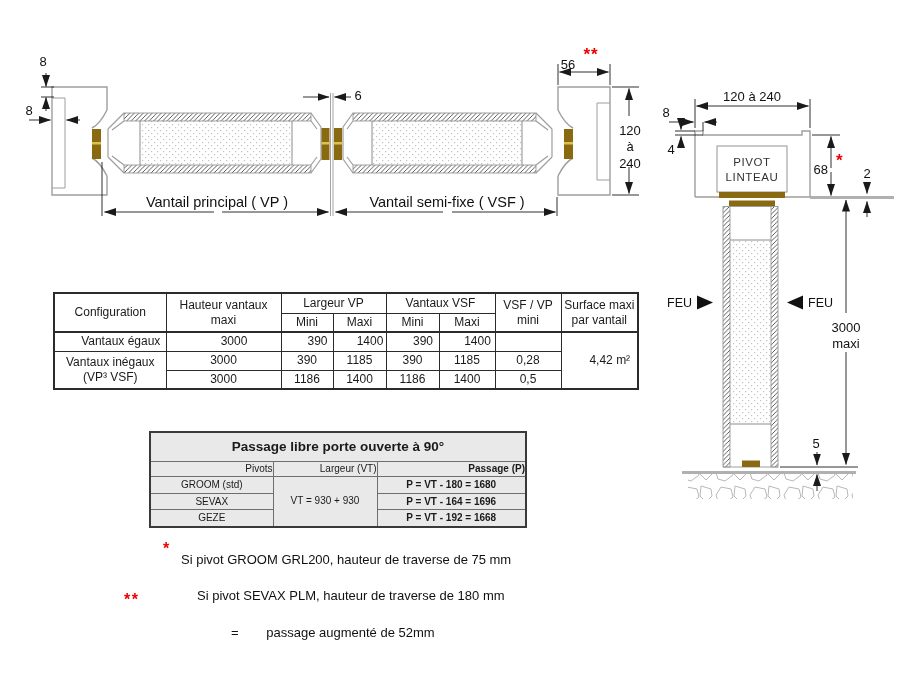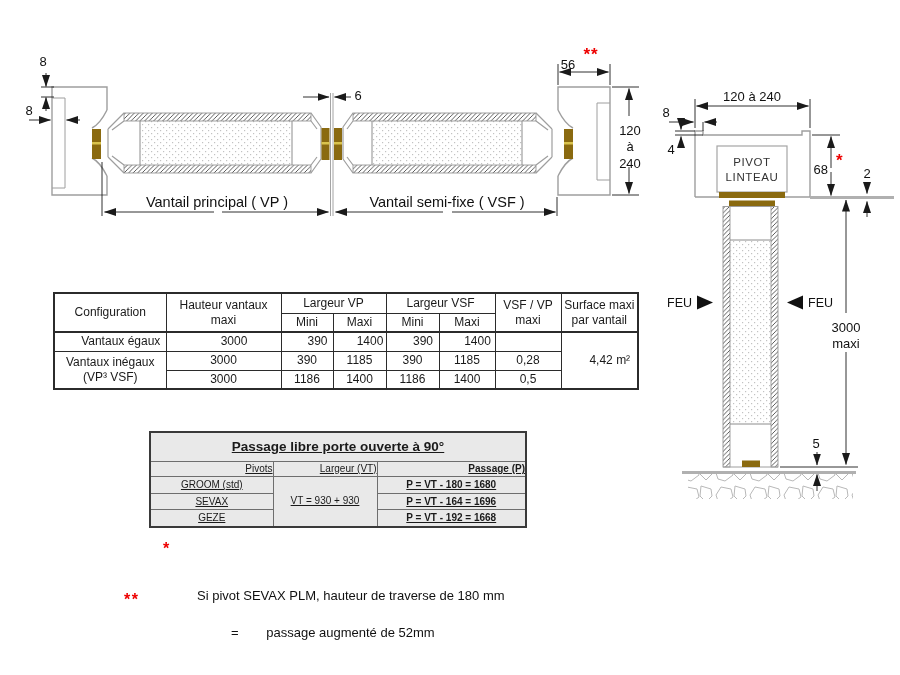--- a/index.html
+++ b/index.html
@@ -32,21 +32,21 @@
                border-collapse:collapse; table-layout:fixed;
                font-size:12px; text-align:center; border:2px solid #2b2b2b; }
   .spec th, .spec td { border:1px solid #2b2b2b; padding:0; font-weight:normal;
                        white-space:pre-line; line-height:1.22; vertical-align:middle; }
   .spec tr.bodytop td { border-top-width:2px;padding-left:21px; }
 
   
   table.passage { position:absolute; left:149px; top:431px; width:376px;
                   border-collapse:collapse; table-layout:fixed; background:#e9e9e9;
                   font-size:10px; text-align:center; border:2px solid #3a3a3a; }
-  .passage td { border:1px solid #6e6e6e; padding:0; line-height:1.2; vertical-align:middle;text-decoration:underline; }
+  .passage td { border:1px solid #6e6e6e; padding:0; line-height:1.2; vertical-align:middle; }
   .passage tr.ptitle td { font-size:13.5px; font-weight:bold; height:28px; }
   .passage tr.phead td { height:14px;text-align:right; }
   .passage td.bold { font-weight:bold; }
 
   
   .star  { position:absolute; color:#ee0000; font-weight:bold; font-size:16px; letter-spacing:1.5px; }
   .note  { position:absolute; font-size:13px; color:#111; }
   .note .eq { display:inline-block; }
   .note .txt { display:inline-block; margin-left:24px; }
 </style>
@@ -240,23 +240,23 @@
         <col style="width:56px">
         <col style="width:66px">
         <col style="width:77px">
     </colgroup>
     <tbody>
         <tr style="height:20px">
       <th rowspan="2">Configuration</th>
       <th rowspan="2">Hauteur vantaux
 maxi</th>
       <th colspan="2">Largeur VP</th>
-      <th colspan="2">Largeur VSF</th>
+      <th colspan="2">Vantaux VSF</th>
       <th rowspan="2">VSF / VP
-maxi</th>
+mini</th>
       <th rowspan="2">Surface maxi
 par vantail</th>
     </tr>
     <tr style="height:19px">
       <th>Mini</th>
       <th>Maxi</th>
       <th>Mini</th>
       <th>Maxi</th>
     </tr>
     <tr class="bodytop" style="height:19px">
@@ -315,20 +315,21 @@
       <td class="bold">P = VT - 164 = 1696</td>
     </tr>
     <tr style="height:17px">
       <td>GEZE</td>
       <td class="bold">P = VT - 192 = 1668</td>
     </tr>
   </tbody>
     </table>
 
   <span class="star" style="left:163px; top:540px;">*</span>
+  <div class="note" style="left:181px; top:552px;">Si pivot GROOM GRL200, hauteur de traverse de 75 mm</div>
   <div class="note" style="left:197px; top:572px;margin-top:16px;">Si pivot SEVAX PLM, hauteur de traverse de 180 mm</div>
 
   <span class="star" style="left:124px; top:591px;">**</span>
   <div class="note" style="left:231px; top:625px;">
     <span class="eq">=</span>
     <span class="txt">passage augmenté de 52mm</span>
   </div>
 
 </div>
 

